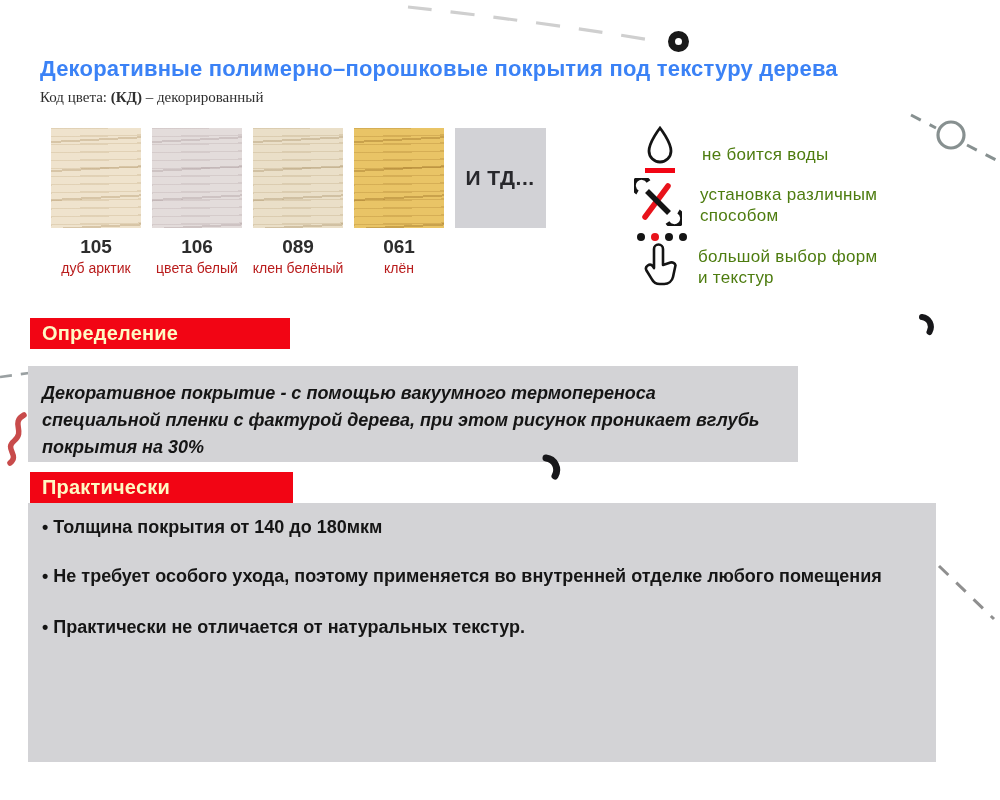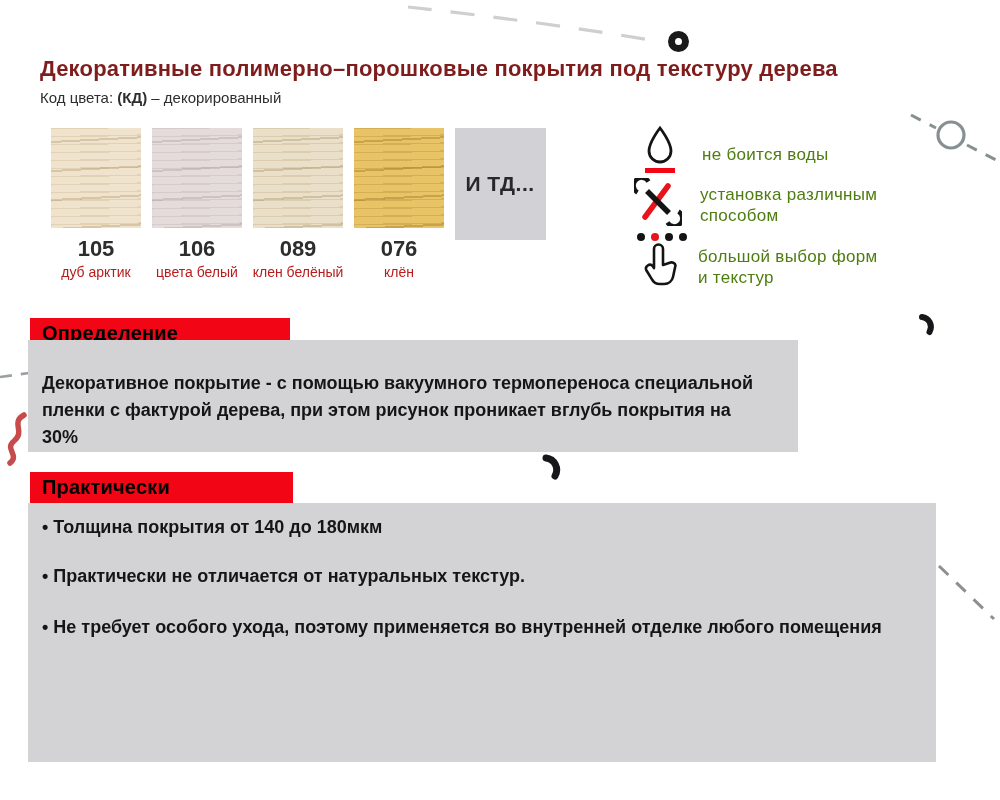--- a/index.html
+++ b/index.html
@@ -2,45 +2,45 @@
 <html><head>
 <meta charset="utf-8">
 <style>
   html,body{margin:0;padding:0;background:#ffffff;}
   body{font-family:"Liberation Sans","DejaVu Sans",sans-serif;}
   .page{position:relative;width:1000px;height:800px;background:#ffffff;overflow:hidden;}
 
   .abs{position:absolute;}
 
   
-  .title{left:40px;top:56px;width:930px;font-size:22px;font-weight:bold;color:#7f1d1d;letter-spacing:.2px;}
-  .subtitle{left:40px;top:89px;font-size:15px;color:#2e2e2e;}
+  .title{left:40px;top:56px;width:930px;font-size:22px;font-weight:bold;color:#3b82f6;letter-spacing:.2px;}
+  .subtitle{left:40px;top:89px;font-size:15px;color:#2e2e2e;font-family:Liberation Serif, serif;}
   .subtitle b{font-weight:bold;}
 
   
   .swatch-row{left:51px;top:128px;display:flex;gap:11px;}
   .swatch-cell{width:90px;display:flex;flex-direction:column;align-items:center;}
   .swatch{width:90px;height:100px;}
-  .swatch-code{margin-top:8px;font-size:22px;font-weight:bold;color:#2d2d2d;}
+  .swatch-code{margin-top:8px;font-size:19px;font-weight:bold;color:#2d2d2d;}
   .swatch-name{margin-top:2px;font-size:14px;color:#b91c1c;white-space:nowrap;}
-  .etd-box{width:91px;height:112px;background:#d2d2d6;display:flex;align-items:center;justify-content:center;
+  .etd-box{width:91px;height:100px;background:#d2d2d6;display:flex;align-items:center;justify-content:center;
            font-size:21px;font-weight:bold;color:#28282c;letter-spacing:.5px;}
 
   
   .feat-label{font-size:17px;color:#4d7c0f;line-height:1.25;white-space:pre-line;letter-spacing:.3px;}
 
   
-  .red-header{background:#F20514;color:#000000;font-weight:bold;font-size:20px;
+  .red-header{background:#F20514;color:#fef9c3;font-weight:bold;font-size:20px;
               display:flex;align-items:center;padding-left:12px;letter-spacing:.2px;}
   .hdr-def{left:30px;top:318px;width:248px;height:31px;}
   .hdr-feat{left:30px;top:472px;width:251px;height:31px;}
 
   
   .gray-panel{background:#d3d3d6;color:#151515;font-weight:bold;font-size:18px;line-height:1.5;}
-  .def-panel{left:28px;top:340px;width:726px;height:67px;padding:30px 30px 15px 14px;}
+  .def-panel{left:28px;top:366px;width:726px;height:67px;padding:14px 30px 15px 14px;font-style:italic;}
   .feat-panel{left:28px;top:503px;width:878px;height:249px;padding:10px 16px 0 14px;}
   .feat-panel ul{margin:0;padding:0;list-style:none;}
   .feat-panel li{margin-bottom:17px;line-height:1.62;}
   .feat-panel li::before{content:"\2022\00a0";}
   .feat-panel li:nth-child(2){margin-bottom:19px;line-height:1.95;}
 
   
   .donut{left:668px;top:31px;width:21px;height:21px;border:7px solid #191919;border-radius:50%;box-sizing:border-box;}
   .svg-deco{display:block;}
 </style>
@@ -76,21 +76,21 @@
       <div class="swatch-code">106</div>
       <div class="swatch-name">цвета белый</div>
     </div>
     <div class="swatch-cell">
       <div class="swatch" style="background: repeating-linear-gradient(179deg, rgba(172, 146, 100, 0.24) 0px, rgba(172, 146, 100, 0.24) 1.5px, transparent 1.5px, transparent 8px), repeating-linear-gradient(177deg, transparent 0px, transparent 13px, rgba(150, 122, 76, 0.3) 13px, rgba(150, 122, 76, 0.3) 15px, transparent 15px, transparent 29px), rgb(234, 223, 200);"></div>
       <div class="swatch-code">089</div>
       <div class="swatch-name">клен белёный</div>
     </div>
     <div class="swatch-cell">
       <div class="swatch" style="background: repeating-linear-gradient(179deg, rgba(158, 112, 36, 0.26) 0px, rgba(158, 112, 36, 0.26) 1.5px, transparent 1.5px, transparent 8px), repeating-linear-gradient(177deg, transparent 0px, transparent 13px, rgba(140, 96, 26, 0.34) 13px, rgba(140, 96, 26, 0.34) 15px, transparent 15px, transparent 29px), rgb(233, 196, 102);"></div>
-      <div class="swatch-code">076</div>
+      <div class="swatch-code">061</div>
       <div class="swatch-name">клён</div>
     </div>
     <div class="swatch-cell">
       <div class="etd-box">И ТД...</div>
     </div>
   </div>
 
   <svg class="abs svg-deco" style="left:644px;top:124px;" width="32" height="50">
     <path d="M16 4 C16 4 5 18 5 27 a11 11 0 0 0 22 0 C27 18 16 4 16 4 Z" fill="none" stroke="#141414" stroke-width="2.8"></path>
     <line x1="1" y1="46.5" x2="31" y2="46.5" stroke="#F20514" stroke-width="5"></line>
@@ -133,22 +133,22 @@
   </svg>
 
   <svg class="abs svg-deco" style="left:917px;top:311px;" width="22" height="27">
     <path d="M5 6 a10 10 0 0 1 7.5 15" fill="none" stroke="#17171a" stroke-width="6" stroke-linecap="round"></path>
   </svg>
 
   <div class="abs red-header hdr-feat">Практически</div>
   <div class="abs gray-panel feat-panel">
     <ul>
       <li>Толщина покрытия от 140 до 180мкм</li>
+      <li>Не требует особого ухода, поэтому применяется во внутренней отделке любого помещения</li>
       <li>Практически не отличается от натуральных текстур.</li>
-      <li>Не требует особого ухода, поэтому применяется во внутренней отделке любого помещения</li>
     </ul>
   </div>
 
   <svg class="abs svg-deco" style="left:933px;top:560px;" width="67" height="66">
     <line x1="6" y1="6" x2="61" y2="59" stroke="#8f8f8f" stroke-width="3" stroke-dasharray="13 11"></line>
   </svg>
 
 </div>
 
 </body></html>

